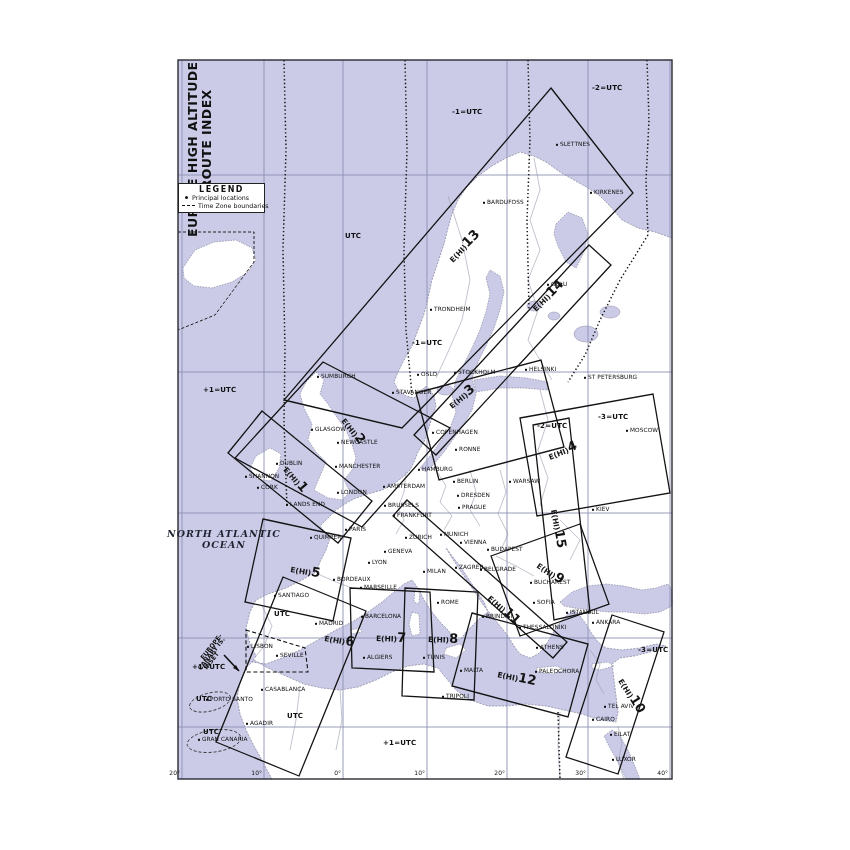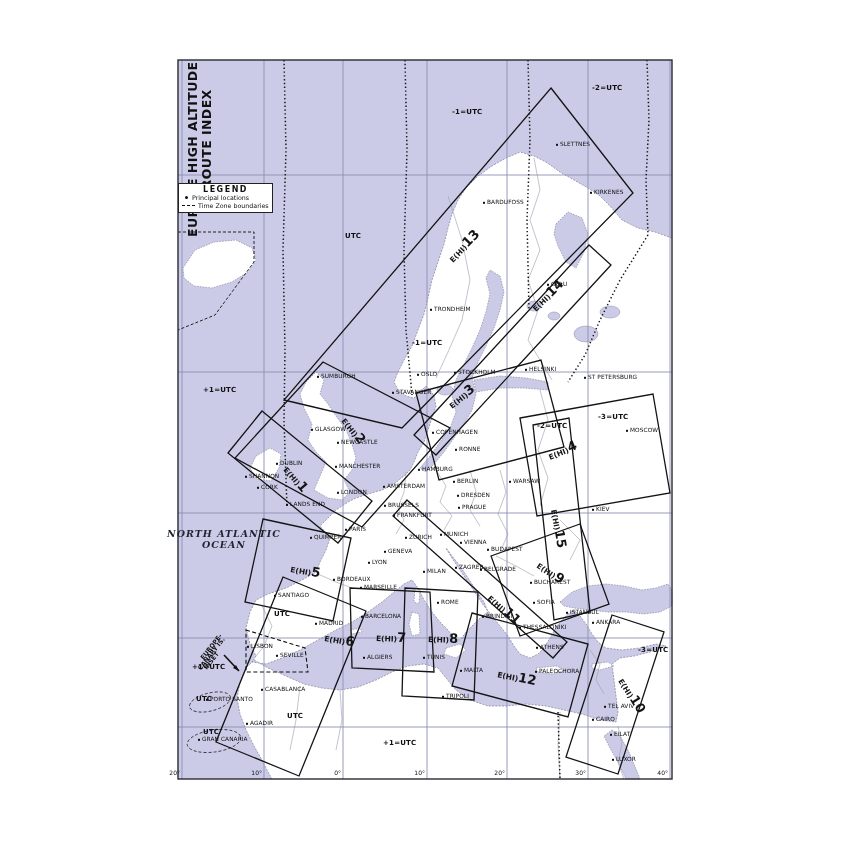--- a/index.html
+++ b/index.html
@@ -2,21 +2,21 @@
 <html><head>
 <meta charset="utf-8">
 <style>
   html,body{margin:0;padding:0;background:#fff;}
   #stage{position:relative;width:850px;height:850px;background:#fff;overflow:hidden;
          font-family:"DejaVu Sans","Liberation Sans",sans-serif;}
   #mapsvg{position:absolute;left:0;top:0;}
   .map-title{position:absolute;left:186px;top:237px;transform:rotate(-90deg);
     transform-origin:0 0;font-weight:bold;font-size:12.5px;line-height:14px;
     letter-spacing:.4px;text-align:center;white-space:nowrap;color:#111;}
-  .legend{position:absolute;left:178px;top:183px;width:95px;background:#fff;
+  .legend{position:absolute;left:178px;top:183px;width:87px;background:#fff;
     border:1px solid #222;padding:1px 3px 2px 3px;box-sizing:border-box;color:#111;}
   .legend .lg-title{font-size:8px;font-weight:bold;text-align:center;letter-spacing:1.5px;}
   .legend .lg-row{font-size:6.3px;line-height:8px;white-space:nowrap;}
   .lg-dot{display:inline-block;width:3px;height:3px;background:#111;border-radius:50%;
     margin:0 4px 1px 3px;}
   .lg-dash{display:inline-block;width:13px;height:0;border-bottom:1px dashed #111;
     margin:0 3px 2px 0;vertical-align:middle;}
 </style>
 </head>
 <body>

